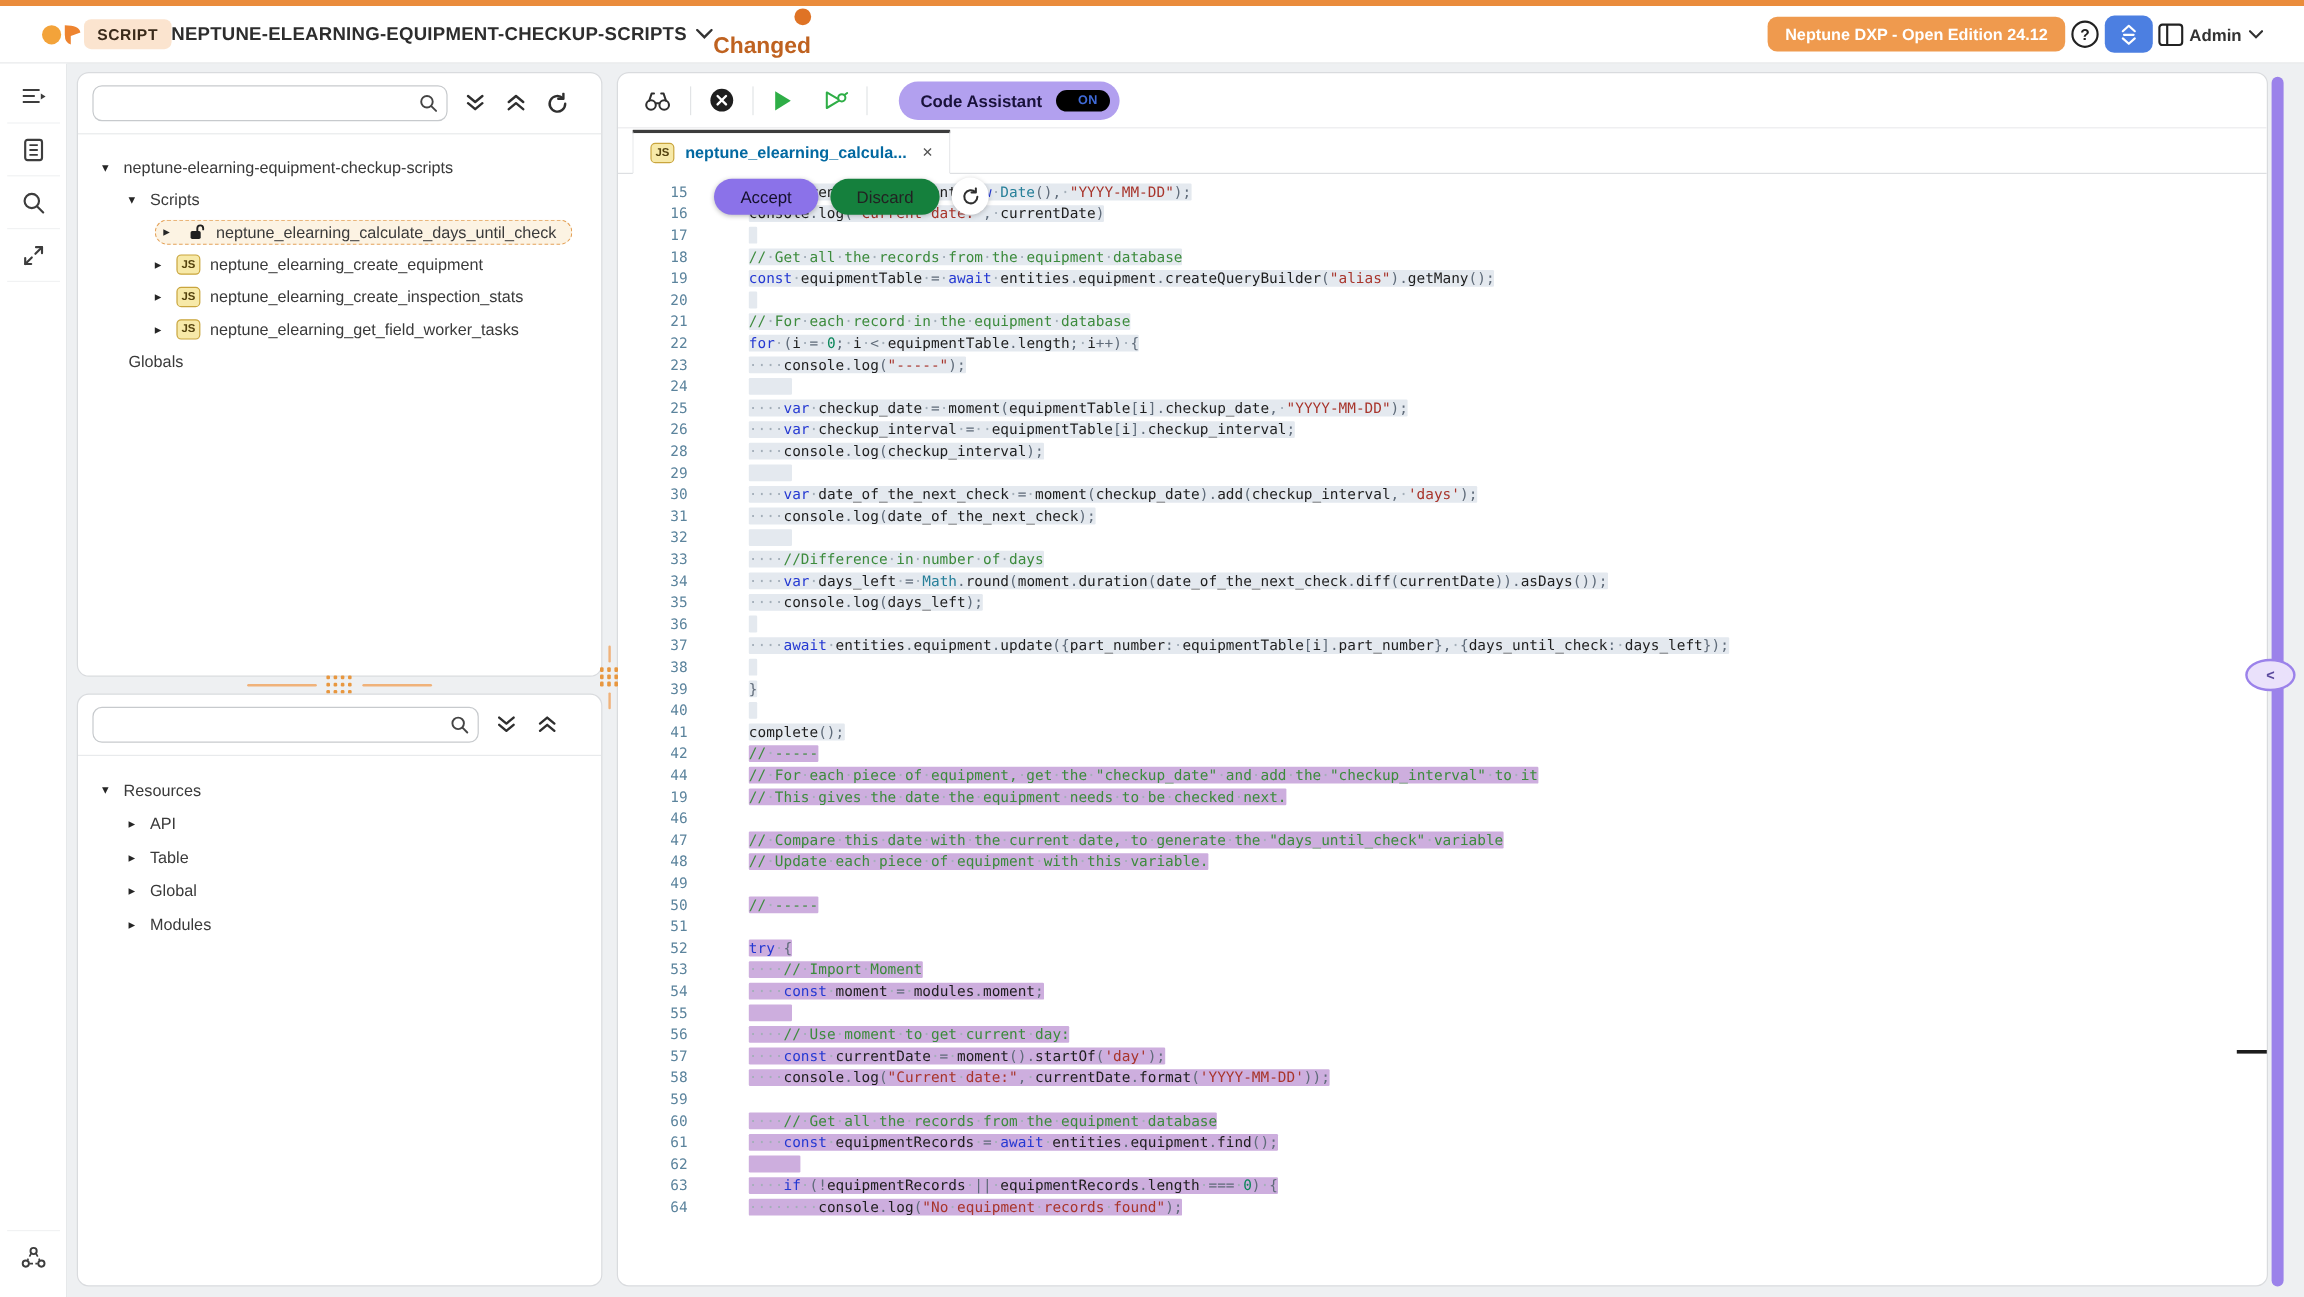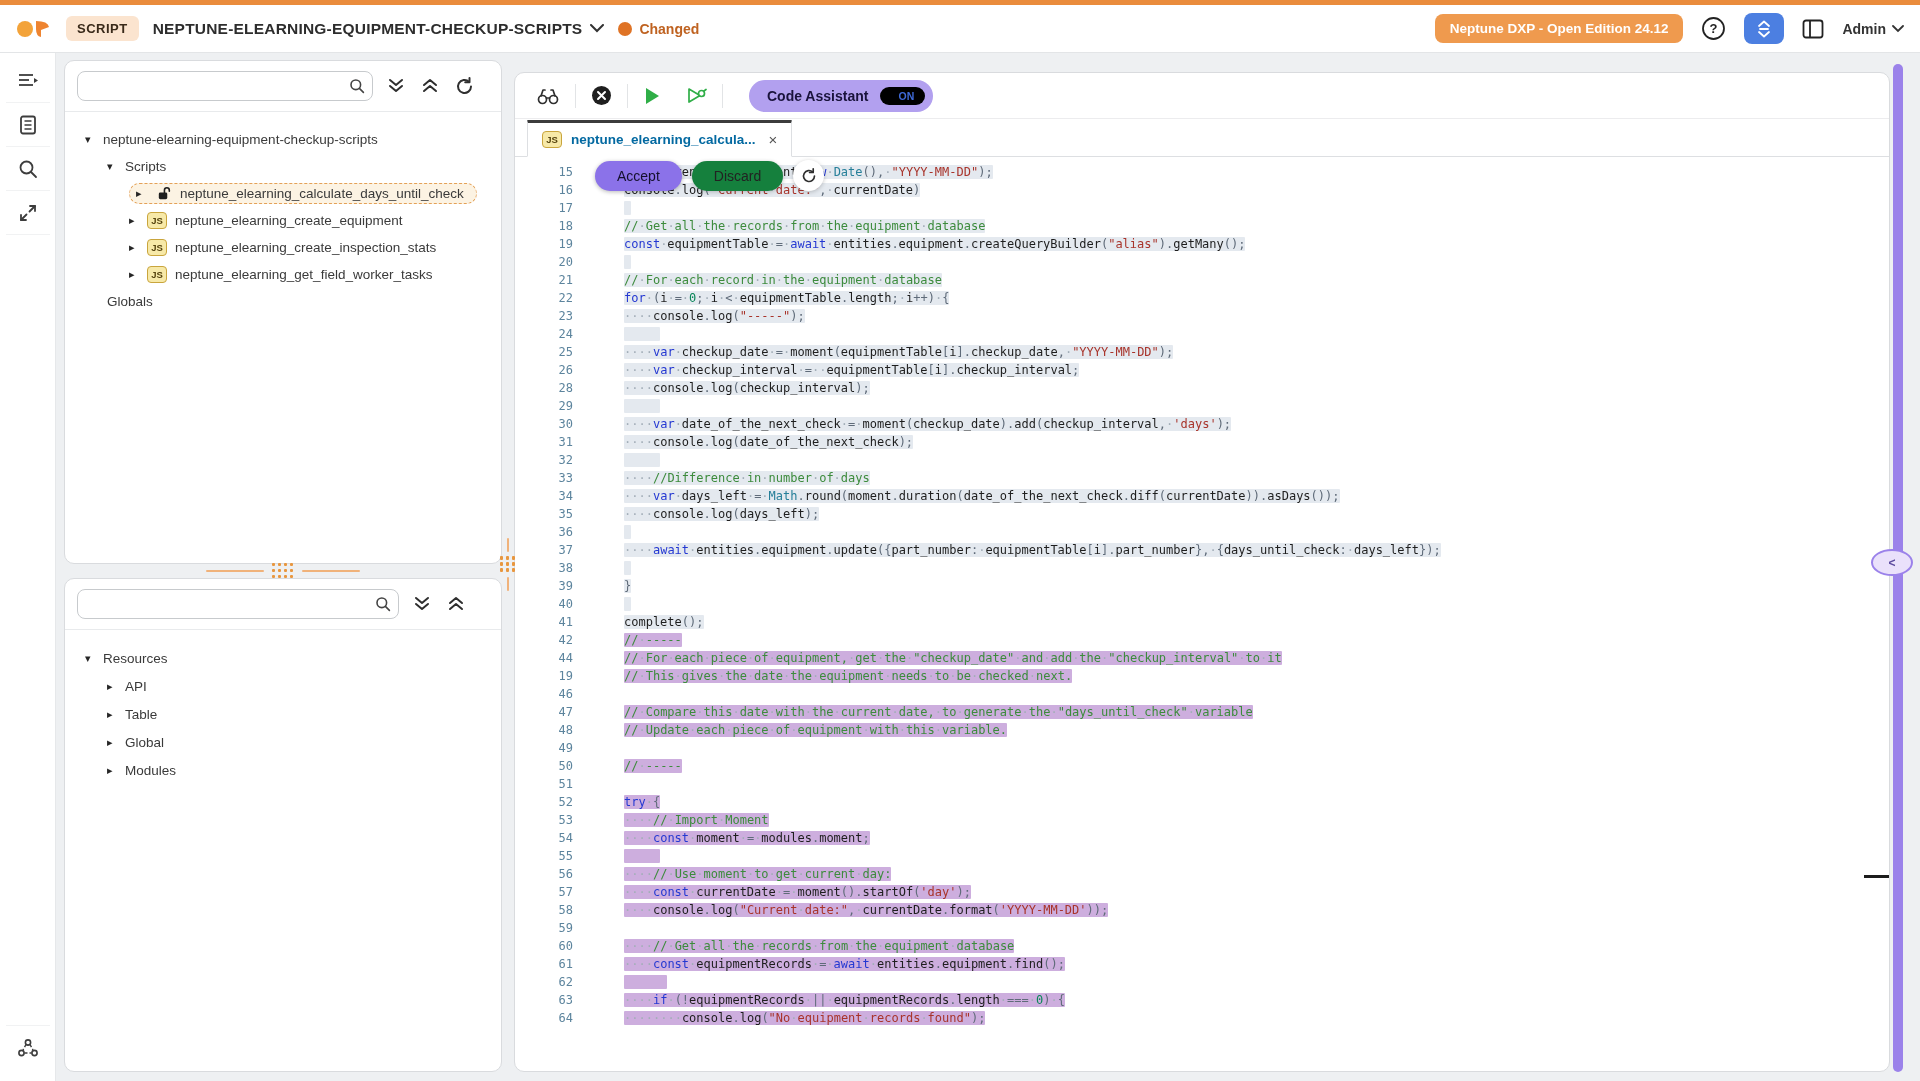--- a/index.html
+++ b/index.html
@@ -2,26 +2,26 @@
 <html><head>
 <meta charset="utf-8">
 <style>
   * { margin:0; padding:0; box-sizing:border-box; }
   html,body { width:1920px; height:1081px; overflow:hidden; }
   body { font-family:"Liberation Sans", sans-serif; background:#eef0f2; color:#2b2b2b; }
   .app { position:relative; width:1920px; height:1081px; }
 
   
   .topstripe { height:5px; background:#ea8c3c; }
-  .topbar { height:48px; background:#fff; border-bottom:1px solid #e3e5e7; display:flex; align-items:center; padding:0 16px; gap:14px; }
+  .topbar { height:48px; background:#fff; border-bottom:1px solid #e3e5e7; display:flex; align-items:center; padding:0 34px; }
   .logo { display:flex; align-items:center; }
   .script-badge { background:#fbe4cf; color:#3a2a1a; font-weight:bold; font-size:13px; letter-spacing:.5px; padding:5px 11px; border-radius:6px; }
   .doc-title { display:flex; align-items:center; gap:8px; cursor:pointer; }
   .doc-title .t { font-weight:bold; font-size:15.5px; color:#2d2d2d; letter-spacing:.2px; }
-  .changed { display:flex; align-items:center; gap:7px; color:#bf6220; font-weight:600; font-size:14px; }
+  .changed { display:flex; align-items:flex-end; gap:7px; color:#bf6220; font-weight:600; font-size:19px;flex-direction:column; }
   .changed .dot { width:14px; height:14px; border-radius:50%; background:#df7325; }
   .spacer { flex:1; }
   .version-pill { background:#ef9a4e; color:#fff; font-weight:bold; font-size:13.5px; padding:7px 15px; border-radius:8px; white-space:nowrap; }
   .hbtn { background:none; border:none; display:flex; align-items:center; justify-content:center; cursor:pointer; padding:4px; }
   .blue-btn { background:#4c7fe1; border-radius:8px; width:40px; height:31px; }
   .admin { display:flex; align-items:center; gap:6px; font-size:14px; font-weight:600; color:#333; cursor:pointer; }
 
   
   .main { position:absolute; top:53px; left:0; right:0; bottom:0; display:flex; }
   .rail { width:56px; background:#fff; border-right:1px solid #e6e8ea; display:flex; flex-direction:column; align-items:center; padding-top:6px; }
@@ -50,21 +50,21 @@
   .tree { padding:14px 10px; }
   .tree-row { display:flex; align-items:center; height:27px; font-size:13.5px; color:#333; cursor:pointer; white-space:nowrap; }
   .resources .tree-row { height:28px; }
   .arr { width:18px; font-size:11px; color:#262626; display:inline-block; }
   .selpill { display:inline-flex; align-items:center; background:#fcf3e3; border:1.5px dashed #e4a157; border-radius:15px; padding:2px 12px 2px 6px; gap:2px; }
   .jsbadge { display:inline-flex; align-items:center; justify-content:center; width:20px; height:17px; background:#f7e9a8; border:1px solid #c9a53d; border-radius:4px; font-size:9.5px; font-weight:bold; color:#55430e; margin-right:8px; }
   .unlock { display:inline-flex; margin-right:7px; }
   .tree-label { color:#3a3a3a; }
 
   
-  .editor-col { flex:1; padding:7px 30px 9px 6px;margin-top:12px; }
+  .editor-col { flex:1; padding:7px 30px 9px 6px; }
   .editor-card { height:100%; background:#fff; border:1px solid #d9dbde; border-radius:10px; display:flex; flex-direction:column; overflow:hidden; }
   .etoolbar { height:46px; display:flex; align-items:center; padding:0 18px; border-bottom:1px solid #ececee; }
   .sep { width:1px; height:24px; background:#e2e4e6; margin:0 12px; }
   .ebtn { background:none; border:none; display:flex; align-items:center; cursor:pointer; padding:3px; }
   .assist-pill { display:flex; align-items:center; gap:12px; background:#b2a0ef; border:none; border-radius:18px; padding:7px 8px 7px 18px; margin-left:14px; cursor:pointer; }
   .assist-pill .lbl { font-size:14px; font-weight:600; color:#19123b; }
   .assist-toggle { background:#000000; border-radius:11px; padding:3px 10px 3px 18px; font-size:10.5px; font-weight:bold; color:#3f6ad8; letter-spacing:.3px; }
   .tabbar { height:38px; display:flex; align-items:flex-end; border-bottom:1px solid #dddfe2; padding-left:12px; }
   .tab { display:flex; align-items:center; gap:9px; height:37px; padding:0 14px; background:#fff; border:1px solid #dddfe2; border-top:3px solid #3c3c3c; border-bottom:1px solid #fff; margin-bottom:-1px; border-radius:1px; cursor:pointer; }
   .tab .title { font-size:13.5px; font-weight:600; color:#0369a1; }

